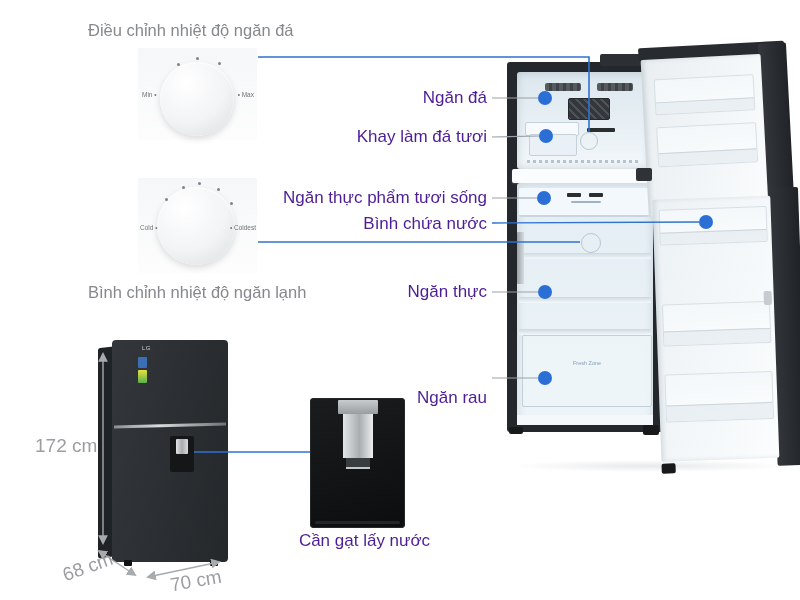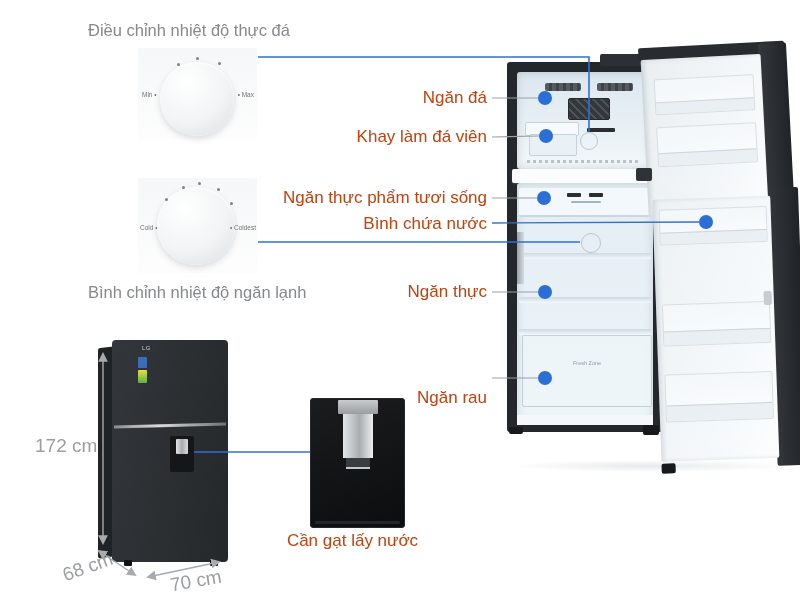--- a/index.html
+++ b/index.html
@@ -1,18 +1,18 @@
 <!DOCTYPE html>
 <html><head>
 <meta charset="utf-8">
 <style>
   html,body{margin:0;padding:0;background:#fff;}
   .canvas{position:relative;width:800px;height:600px;background:#fff;overflow:hidden;
           font-family:"Liberation Sans","DejaVu Sans",sans-serif;color:#85898d;}
-  .lbl{position:absolute;font-size:17px;color:#c2410c;white-space:nowrap;line-height:20px;}
+  .lbl{position:absolute;font-size:17px;color:#4c1d95;white-space:nowrap;line-height:20px;}
   .lbl.r{right:313px;text-align:right;}
   .title{position:absolute;font-size:16.5px;color:#85898d;white-space:nowrap;}
   .dim{position:absolute;font-size:19px;color:#9b9ea1;white-space:nowrap;}
 
   
   .dialcard{position:absolute;background:linear-gradient(180deg,#f5f7f8,#fdfdfd);}
   .knob{position:absolute;border-radius:50%;
         background:radial-gradient(circle at 36% 28%,#ffffff 0%,#f2f4f5 55%,#e2e5e7 85%,#d8dbdd 100%);
         box-shadow:0 3px 6px rgba(60,70,80,.18), inset 0 1px 2px #fff;}
   .dialdot{position:absolute;width:3px;height:3px;border-radius:50%;background:#7e8387;}
@@ -234,30 +234,30 @@
     <circle cx="706" cy="222" r="7" fill="#2b6fd6"></circle>
     <circle cx="545" cy="292" r="7" fill="#2b6fd6"></circle>
     <circle cx="545" cy="378" r="7" fill="#2b6fd6"></circle>
 
     <line x1="103" y1="354" x2="103" y2="543" stroke="#a8abae" stroke-width="1.4" marker-start="url(#arr)" marker-end="url(#arr)"></line>
     <line x1="99" y1="551" x2="135" y2="575" stroke="#a8abae" stroke-width="1.4" marker-start="url(#arr)" marker-end="url(#arr)"></line>
     <line x1="148" y1="577" x2="219" y2="562" stroke="#a8abae" stroke-width="1.4" marker-start="url(#arr)" marker-end="url(#arr)"></line>
   </svg>
 
   <div class="txtlayer">
-    <div class="title" style="left:88px;top:21px;">Điều chỉnh nhiệt độ thực đá</div>
+    <div class="title" style="left:88px;top:21px;">Điều chỉnh nhiệt độ ngăn đá</div>
     <div class="title" style="left:88px;top:283px;">Bình chỉnh nhiệt độ ngăn lạnh</div>
 
     <div class="lbl r" style="top:88px;">Ngăn đá</div>
-    <div class="lbl r" style="top:127px;">Khay làm đá viên</div>
+    <div class="lbl r" style="top:127px;">Khay làm đá tươi</div>
     <div class="lbl r" style="top:188px;">Ngăn thực phẩm tươi sống</div>
     <div class="lbl r" style="top:214px;">Bình chứa nước</div>
     <div class="lbl r" style="top:282px;">Ngăn thực</div>
     <div class="lbl r" style="top:388px;">Ngăn rau</div>
 
-    <div class="lbl" style="left:270px;top:531px;width:165px;text-align:center;">Cần gạt lấy nước</div>
+    <div class="lbl" style="left:282px;top:531px;width:165px;text-align:center;">Cần gạt lấy nước</div>
 
     <div class="dim" style="left:35px;top:435px;width:60px;text-align:center;">172 cm</div>
     <div class="dim" style="left:62px;top:556px;transform:rotate(-20deg);">68 cm</div>
     <div class="dim" style="left:170px;top:570px;transform:rotate(-10deg);">70 cm</div>
   </div>
 
 </div>
 
 </body></html>

